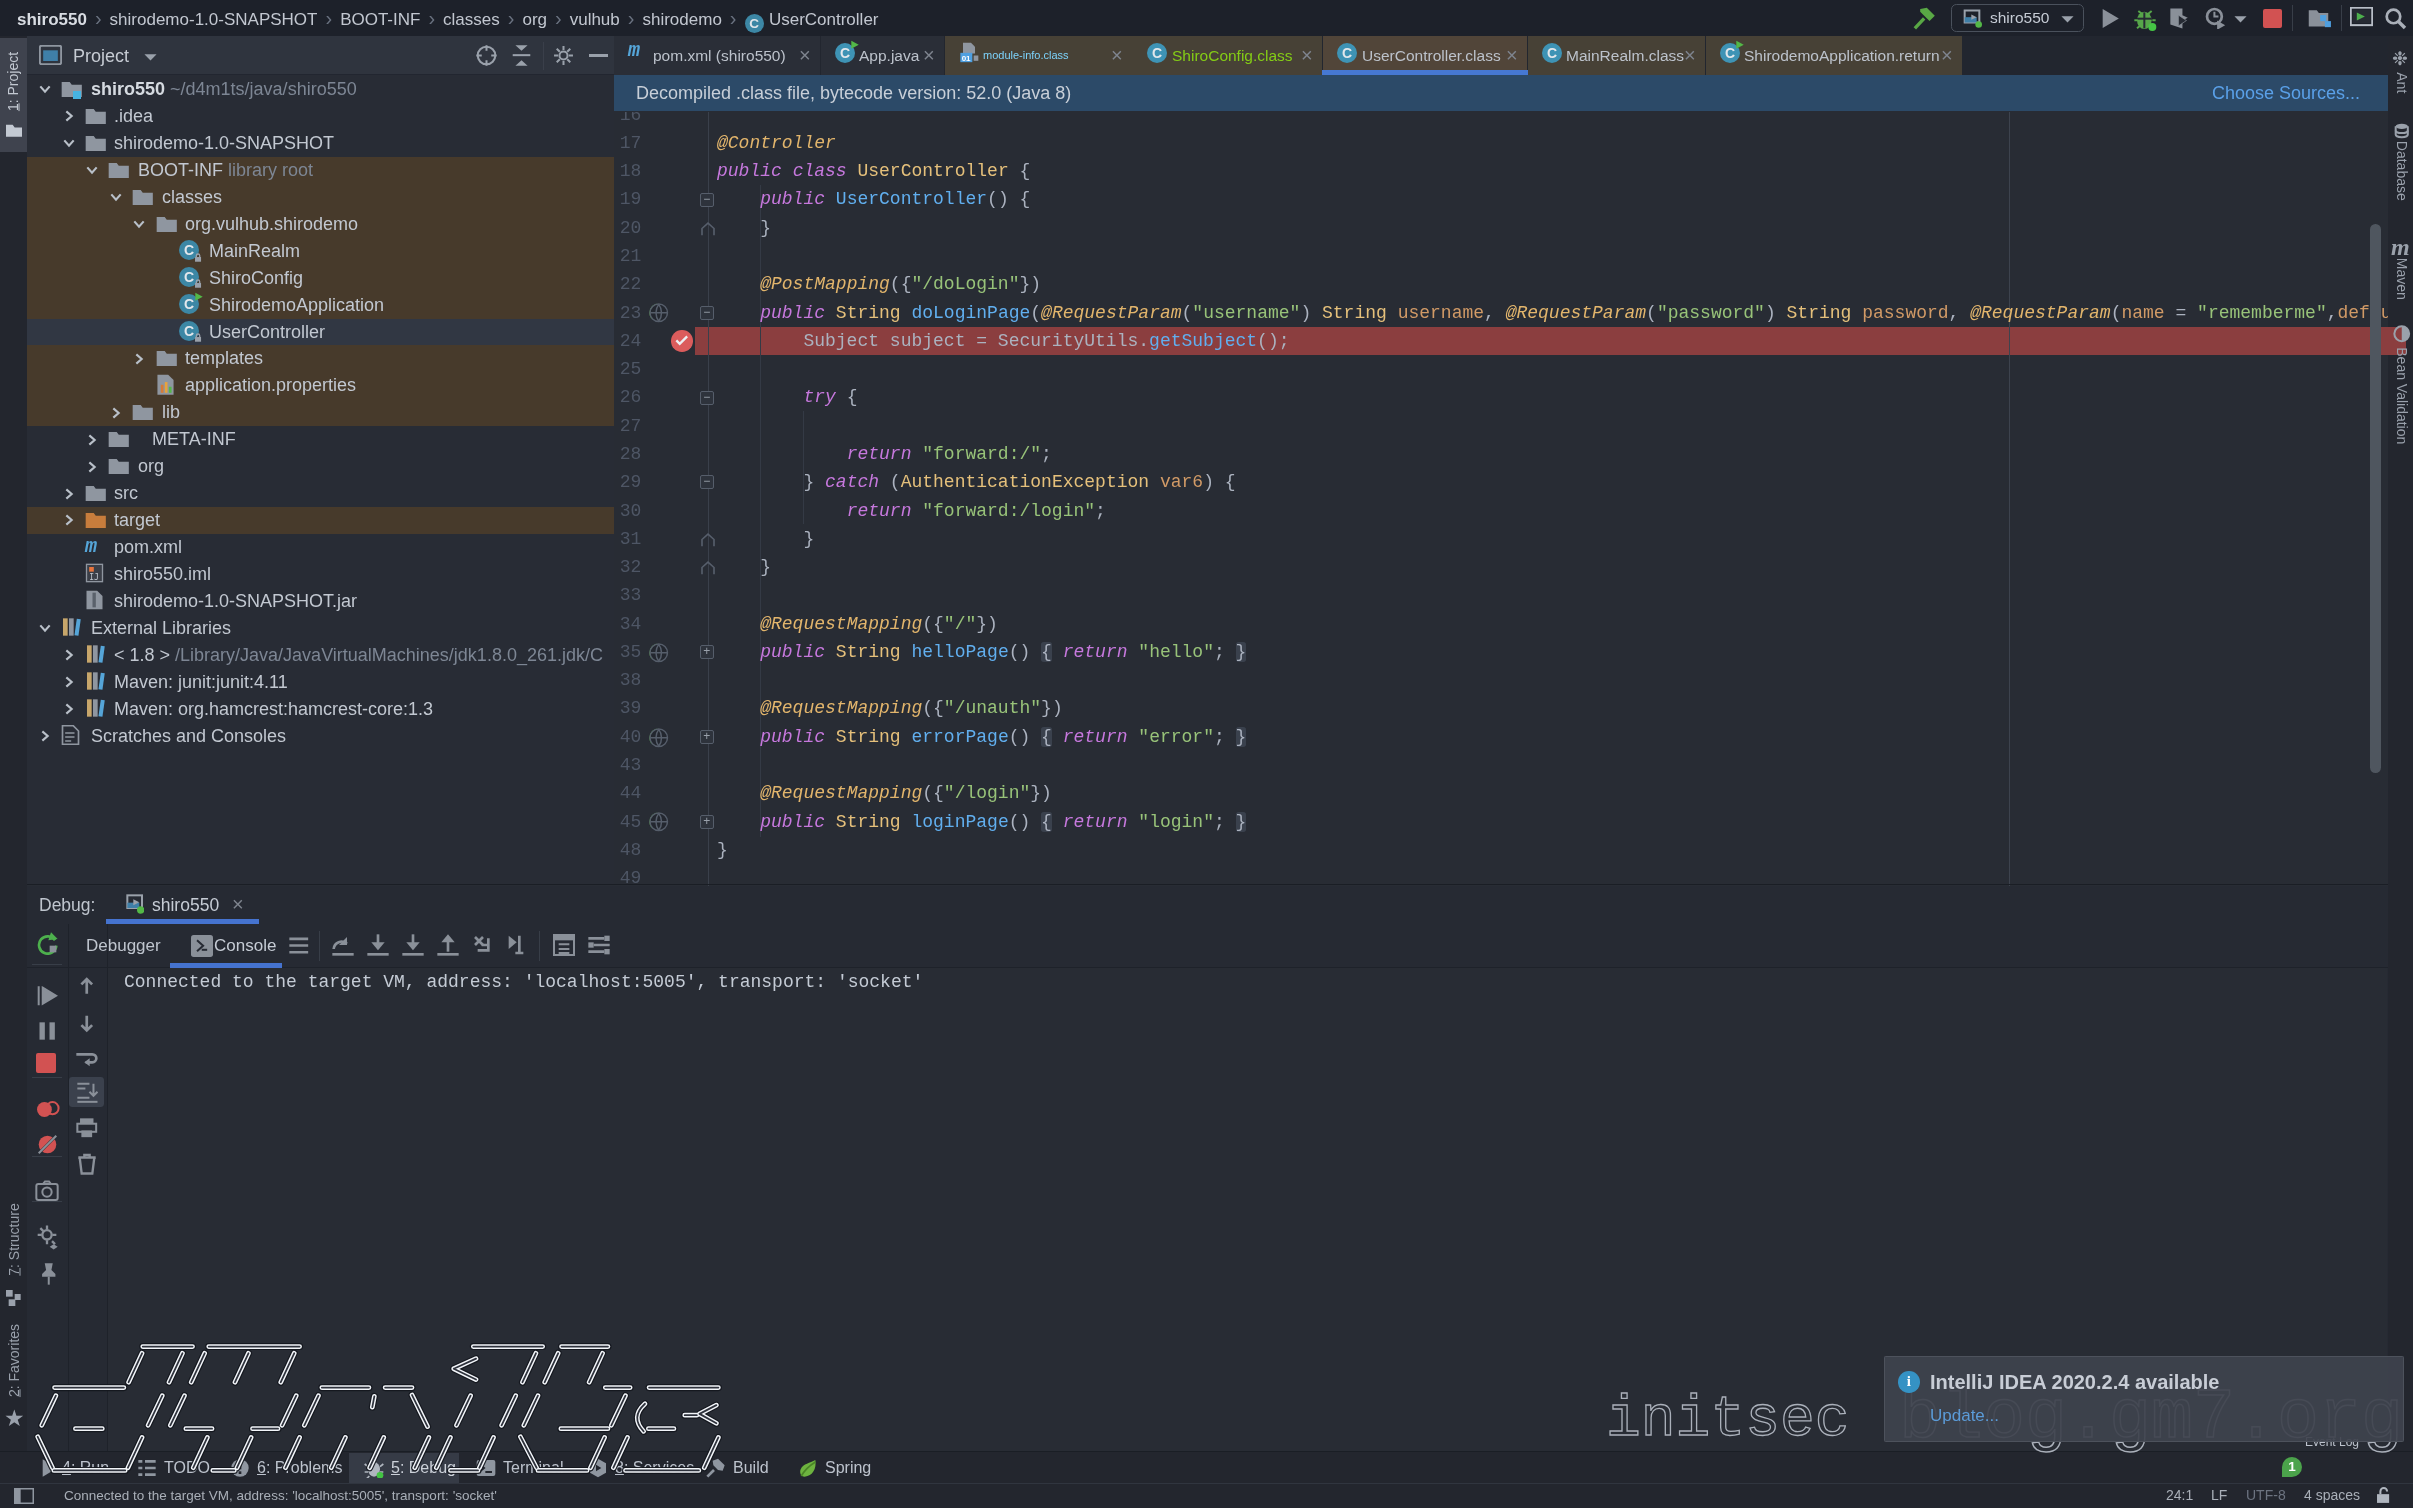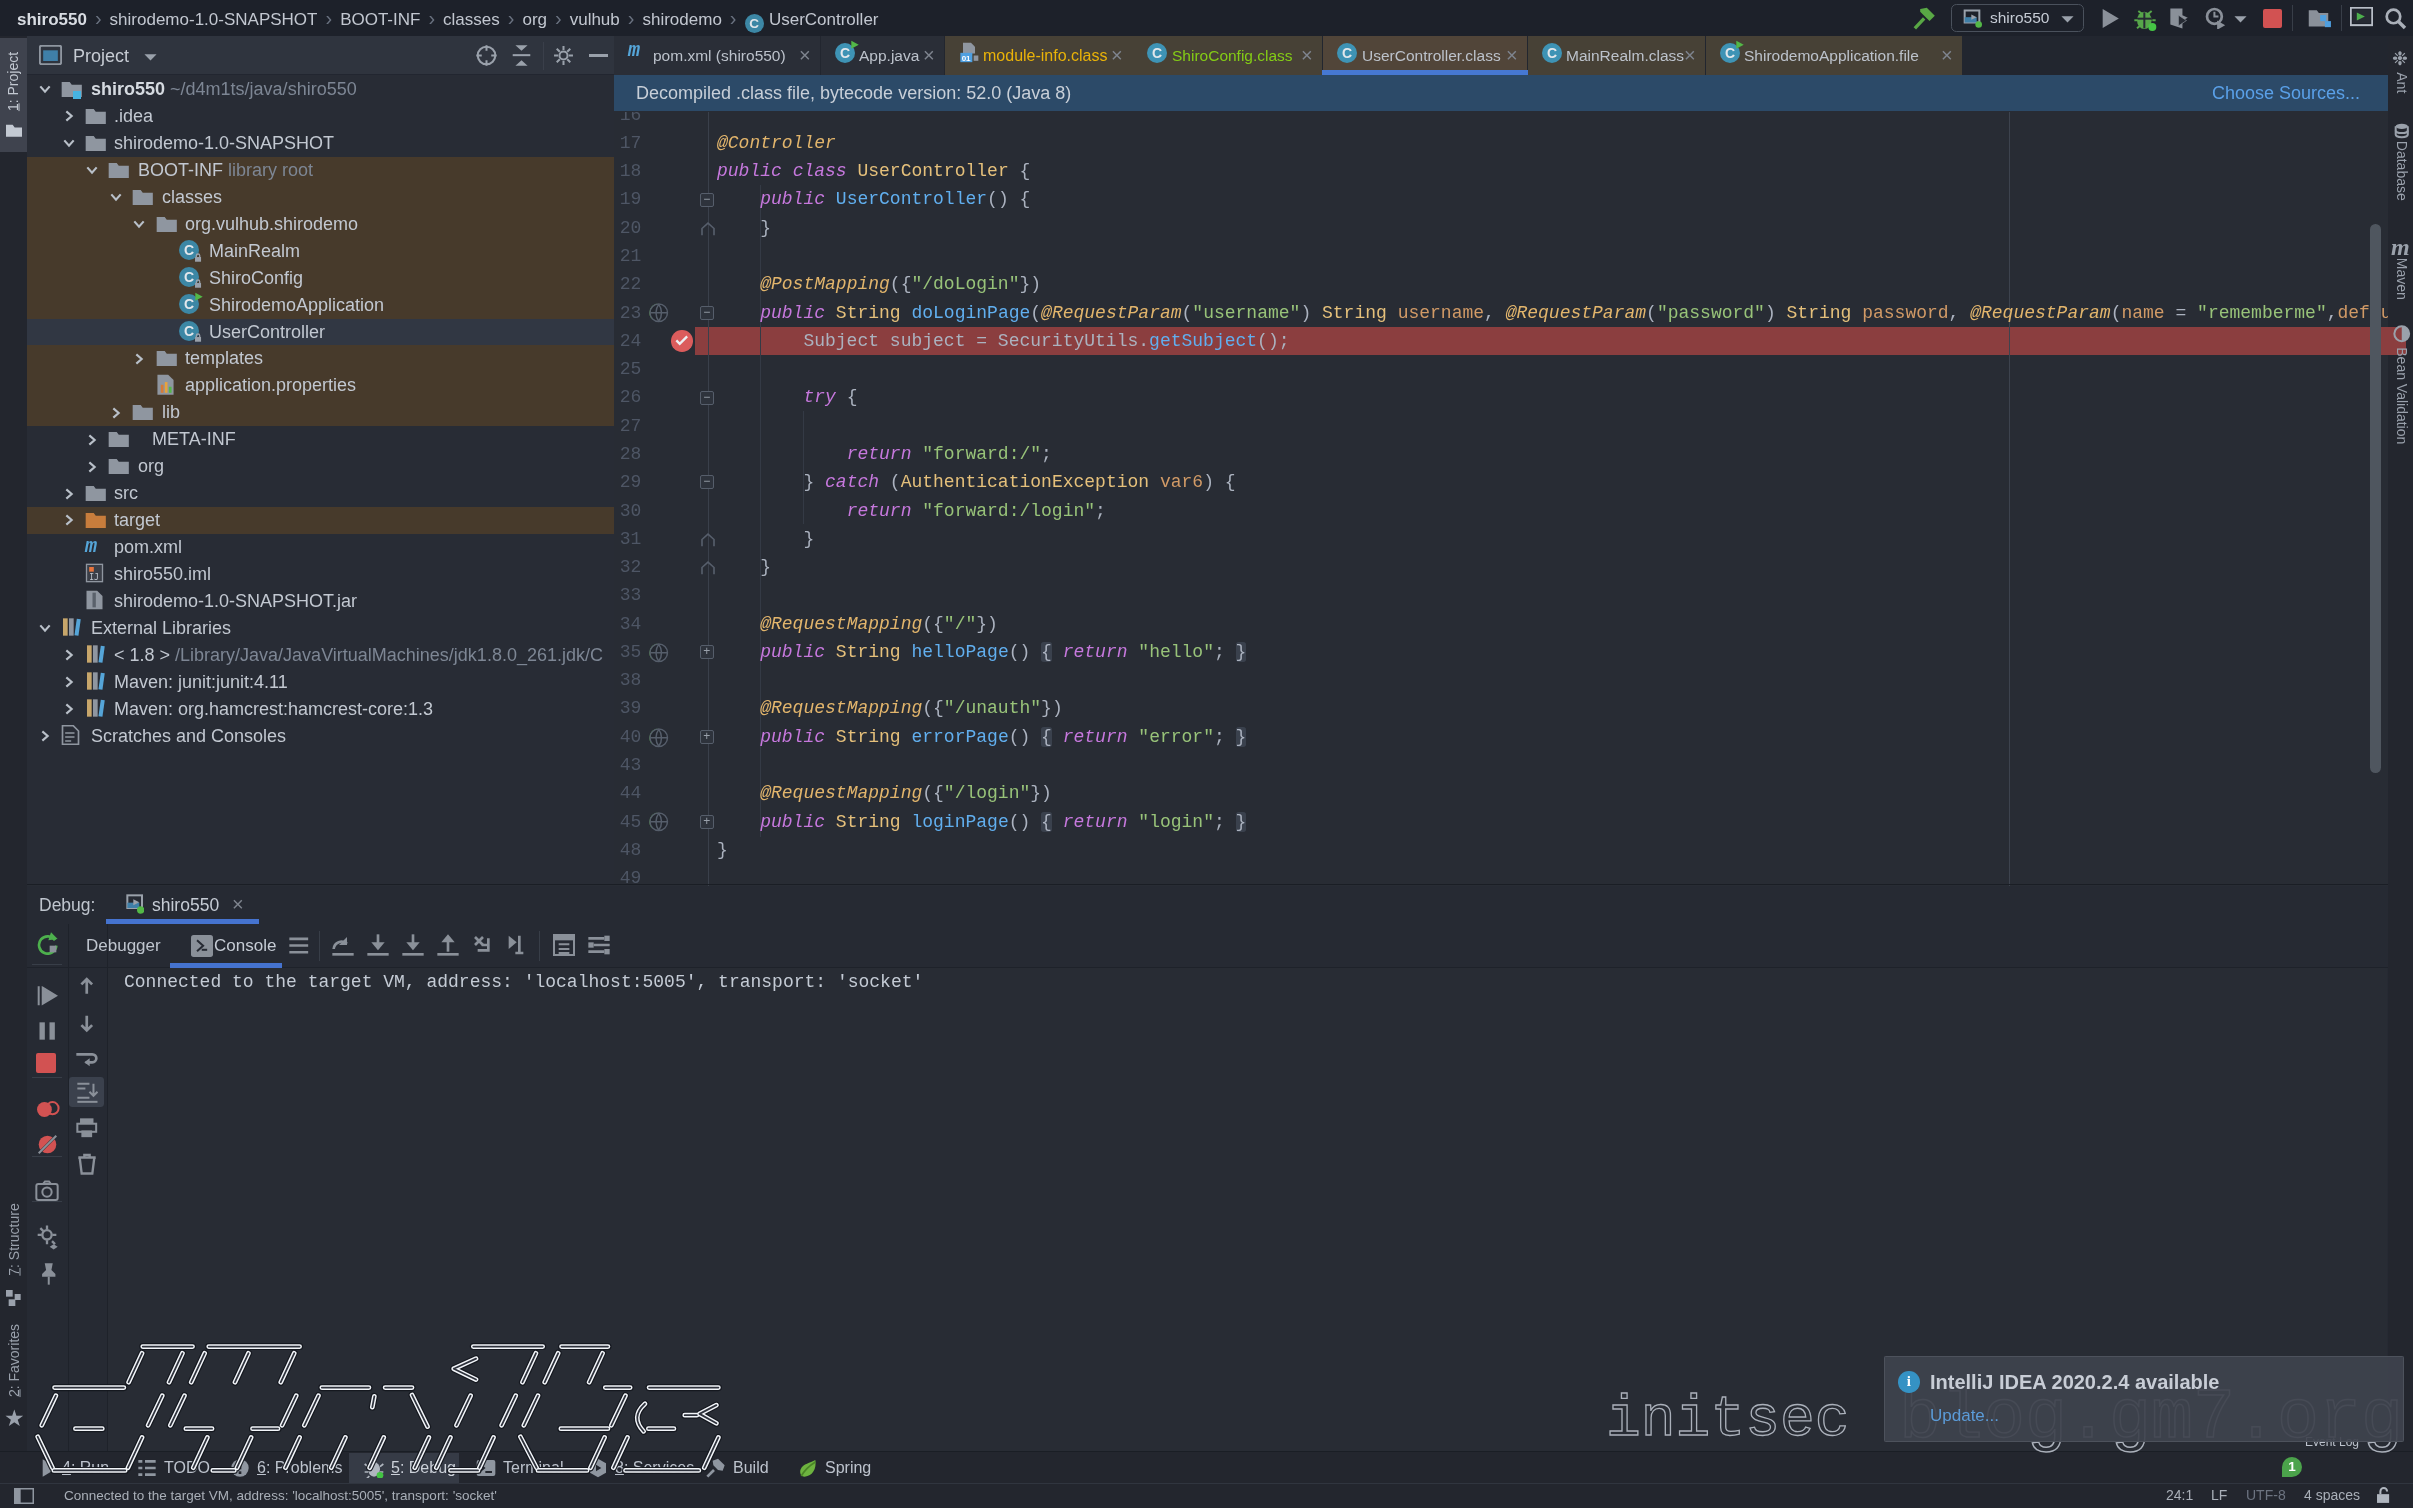--- a/index.html
+++ b/index.html
@@ -334,40 +334,40 @@
   </svg>
 <div class="r" style="left:859px;top:36px;height:39px;line-height:39px;font-size:15.5px;color:#bcc2cb;white-space:nowrap">App.java</div>
 <div class="r" style="left:923px;top:36px;height:39px;line-height:38px;font-size:20px;color:#7e848e">×</div>
 <div class="r" style="left:945px;top:36px;width:189px;height:39px;background:#474136;border-right:1.3px solid #22262f"></div>
 <svg class="r" style="left:959px;top:42px" width="20" height="23" viewBox="0 0 30 34">
     <path d="M6 1 h12 l6 6 v10 h-18z" fill="#8f96a0"></path>
     <rect x="2" y="16" width="18" height="14" fill="#4e9fe0"></rect>
     <text x="4" y="28" fill="#fff" font-size="12" font-weight="bold" font-family="sans-serif">01</text>
     <rect x="22" y="20" width="7" height="8" fill="#8f96a0"></rect>
   </svg>
-<div class="r" style="left:983px;top:36px;height:39px;line-height:39px;font-size:16px;color:#eab308;white-space:nowrap">module-info.class</div>
+<div class="r" style="left:983px;top:36px;height:39px;line-height:39px;font-size:11px;color:#7dd3fc;white-space:nowrap">module-info.class</div>
 <div class="r" style="left:1111px;top:36px;height:39px;line-height:38px;font-size:20px;color:#7e848e">×</div>
 <div class="r" style="left:1133px;top:36px;width:190px;height:39px;background:#474136;border-right:1.3px solid #22262f"></div>
 <div class="r" style="left:1147px;top:43px;width:20px;height:20px;border-radius:50%;background:#3e93b5;color:#e2e7ec;font-size:14px;font-weight:bold;text-align:center;line-height:20px">C</div>
 <div class="r" style="left:1172px;top:36px;height:39px;line-height:39px;font-size:15.5px;color:#84cc16;white-space:nowrap">ShiroConfig.class</div>
 <div class="r" style="left:1301px;top:36px;height:39px;line-height:38px;font-size:20px;color:#7e848e">×</div>
 <div class="r" style="left:1323px;top:36px;width:205px;height:39px;background:#514539;border-right:1.3px solid #22262f"></div>
 <div class="r" style="left:1337px;top:43px;width:20px;height:20px;border-radius:50%;background:#3e93b5;color:#e2e7ec;font-size:14px;font-weight:bold;text-align:center;line-height:20px">C</div>
 <div class="r" style="left:1362px;top:36px;height:39px;line-height:39px;font-size:15.5px;color:#bcc2cb;white-space:nowrap">UserController.class</div>
 <div class="r" style="left:1506px;top:36px;height:39px;line-height:38px;font-size:20px;color:#7e848e">×</div>
 <div class="r" style="left:1528px;top:36px;width:178px;height:39px;background:#474136;border-right:1.3px solid #22262f"></div>
 <div class="r" style="left:1542px;top:43px;width:20px;height:20px;border-radius:50%;background:#3e93b5;color:#e2e7ec;font-size:14px;font-weight:bold;text-align:center;line-height:20px">C</div>
 <div class="r" style="left:1566px;top:36px;height:39px;line-height:39px;font-size:15.5px;color:#bcc2cb;white-space:nowrap">MainRealm.class</div>
 <div class="r" style="left:1684px;top:36px;height:39px;line-height:38px;font-size:20px;color:#7e848e">×</div>
 <div class="r" style="left:1706px;top:36px;width:257px;height:39px;background:#474136;border-right:1.3px solid #22262f"></div>
 <div class="r" style="left:1720px;top:43px;width:20px;height:20px;border-radius:50%;background:#3e93b5;color:#e2e7ec;font-size:14px;font-weight:bold;text-align:center;line-height:20px">C</div>
 <svg class="r" style="left:1735px;top:40px" width="9.4" height="9.4" viewBox="0 0 14 14">
     <path d="M2 1 l11 6 -11 6z" fill="#53b847"></path>
   </svg>
-<div class="r" style="left:1744px;top:36px;height:39px;line-height:39px;font-size:15.5px;color:#bcc2cb;white-space:nowrap">ShirodemoApplication.file</div>
+<div class="r" style="left:1744px;top:36px;height:39px;line-height:39px;font-size:15.5px;color:#bcc2cb;white-space:nowrap">ShirodemoApplication.return</div>
 <div class="r" style="left:1941px;top:36px;height:39px;line-height:38px;font-size:20px;color:#7e848e">×</div>
 <div class="r" style="left:1322px;top:70px;width:206px;height:5.4px;background:#4678d2"></div>
 <div class="r" style="left:636px;top:75px;height:36px;line-height:36px;font-size:18px;color:#c8cfd8">Decompiled .class file, bytecode version: 52.0 (Java 8)</div>
 <div class="r" style="left:2212px;top:75px;height:36px;line-height:36px;font-size:18px;color:#5aa0e8">Choose Sources...</div>
 <div class="r" style="left:708px;top:112px;width:1.3px;height:774px;background:#3a404b"></div>
 <div class="r" style="left:2009px;top:112px;width:1.3px;height:774px;background:#3d434e"></div>
 <div class="r" style="left:760px;top:185px;width:1.3px;height:652px;background:#343a45"></div>
 <div class="r" style="left:803px;top:411px;width:1.3px;height:113px;background:#343a45"></div>
 <div class="r" style="left:614px;top:112px;width:1774px;height:774px;overflow:hidden">
     <div class="ln" style="left:-2.7px;top:-11.4px">16</div>

